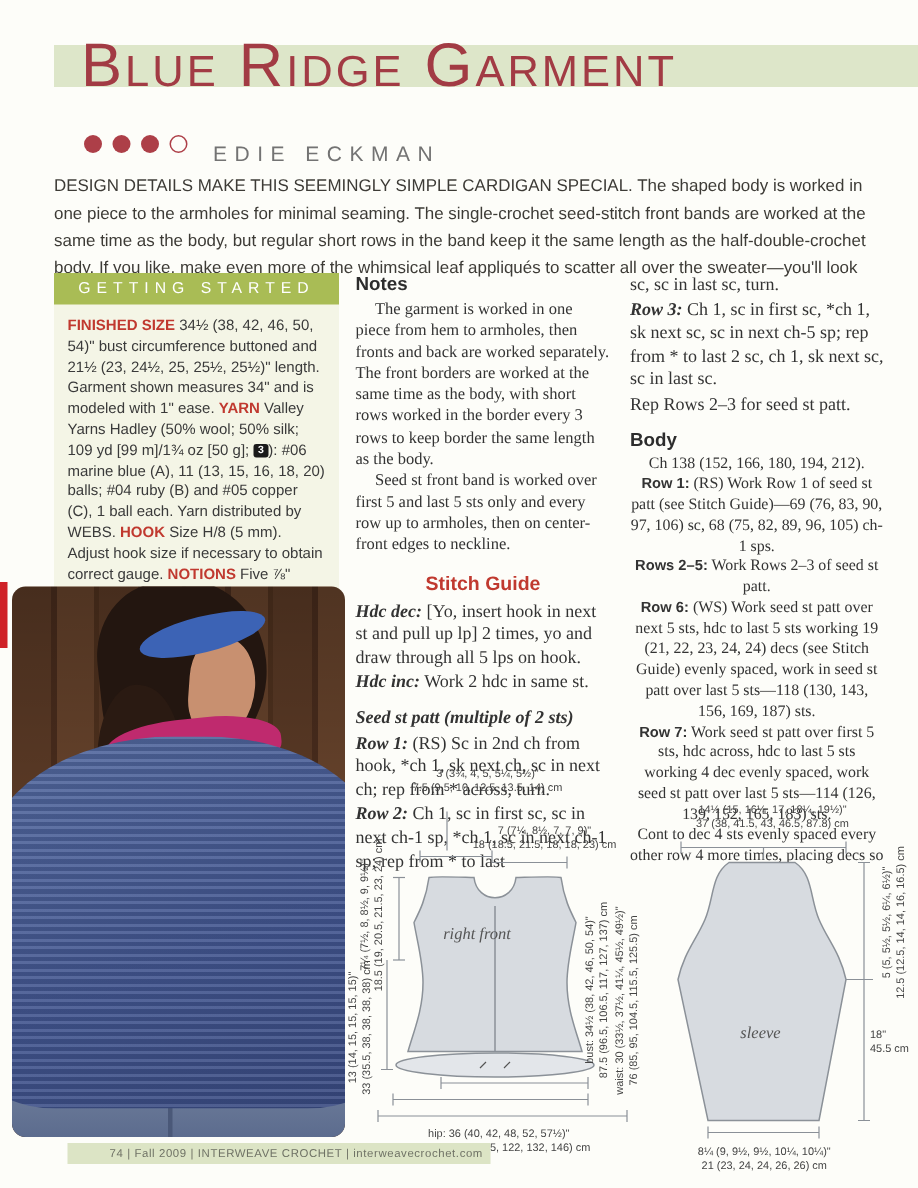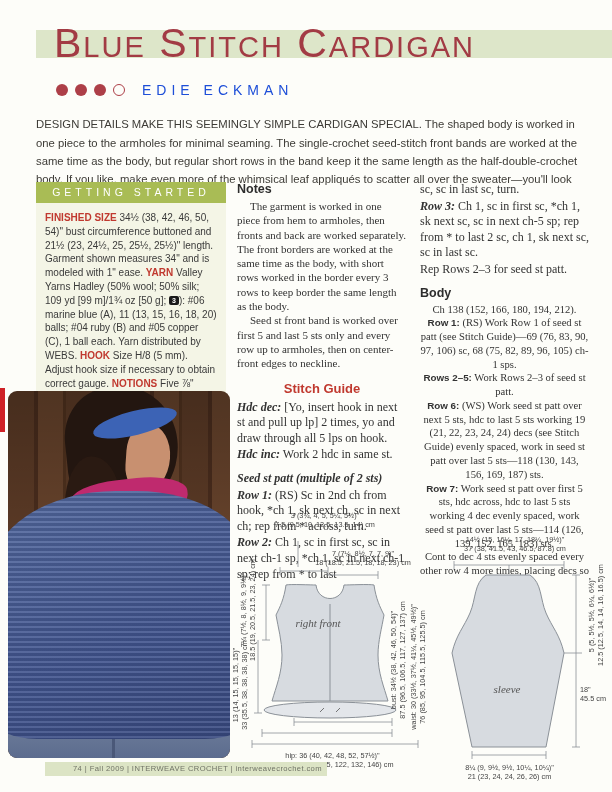--- a/index.html
+++ b/index.html
@@ -6,21 +6,21 @@
   .page{position:relative;width:612px;height:792px;background:#fdfdf9;overflow:hidden;
         font-family:"Liberation Sans",sans-serif;color:#3a3a3a;}
 
   
   .title-band{position:absolute;left:36px;top:30px;width:576px;height:28px;background:#dde6c9;}
   .page-title{position:absolute;left:54px;top:20px;font-family:"Liberation Sans",sans-serif;
         font-variant:small-caps;font-weight:400;font-size:41px;letter-spacing:2px;color:#a23b44;}
   .byline-row{position:absolute;left:56px;top:82px;display:flex;align-items:center;gap:7px;}
   .dot{width:12px;height:12px;border-radius:50%;background:#ad3f48;}
   .dot.open{background:transparent;border:1.5px solid #ad3f48;width:10px;height:10px;}
-  .byline{margin-left:10px;font-size:14px;letter-spacing:5px;color:#1d4ed8;}
+  .byline{margin-left:10px;font-size:14px;letter-spacing:5px;color:#737373;margin-top:12px;}
 
   .intro{position:absolute;left:36px;top:104px;width:549px;font-size:11.3px;line-height:1.62;color:#3d3b36;}
 
   
   .gs{position:absolute;left:36px;top:182px;width:190px;background:#f4f5e6;}
   .gs-header{height:21px;background:#a9bc55;color:#fff;text-align:center;letter-spacing:4px;
         font-size:10.5px;line-height:21px;}
   .gs-body{padding:8px 9px 9px 9px;font-size:10px;line-height:1.38;color:#3a3a3a;}
   .gs-label{color:#c0392f;font-weight:bold;}
   .yarn-badge{display:inline-block;background:#1a1a1a;color:#fff;font-size:7px;font-weight:bold;
@@ -80,21 +80,21 @@
   
   .footer-band{position:absolute;left:45px;top:762px;width:282px;height:14px;background:#dce4c5;
         font-size:7.6px;letter-spacing:.4px;color:#6f7265;line-height:14px;padding-left:28px;box-sizing:border-box;}
 </style>
 </head>
 <body>
 
 <div class="page">
 
   <div class="title-band"></div>
-  <div class="page-title">Blue Stitch Cardigan</div>
+  <div class="page-title">Blue Ridge Garment</div>
   <div class="byline-row">
     <span class="dot"></span>
     <span class="dot"></span>
     <span class="dot"></span>
     <span class="dot open"></span>
     <span class="byline">EDIE ECKMAN</span>
   </div>
 
   <p class="intro"><span>DESIGN DETAILS MAKE THIS SEEMINGLY SIMPLE CARDIGAN SPECIAL.</span> <span>The shaped body is worked in one piece to the armholes for minimal seaming. The single-crochet seed-stitch front bands are worked at the same time as the body, but regular short rows in the band keep it the same length as the half-double-crochet body. If you like, make even more of the whimsical leaf appliqués to scatter all over the sweater—you'll look like you just jumped in a leaf pile!</span></p>
 

